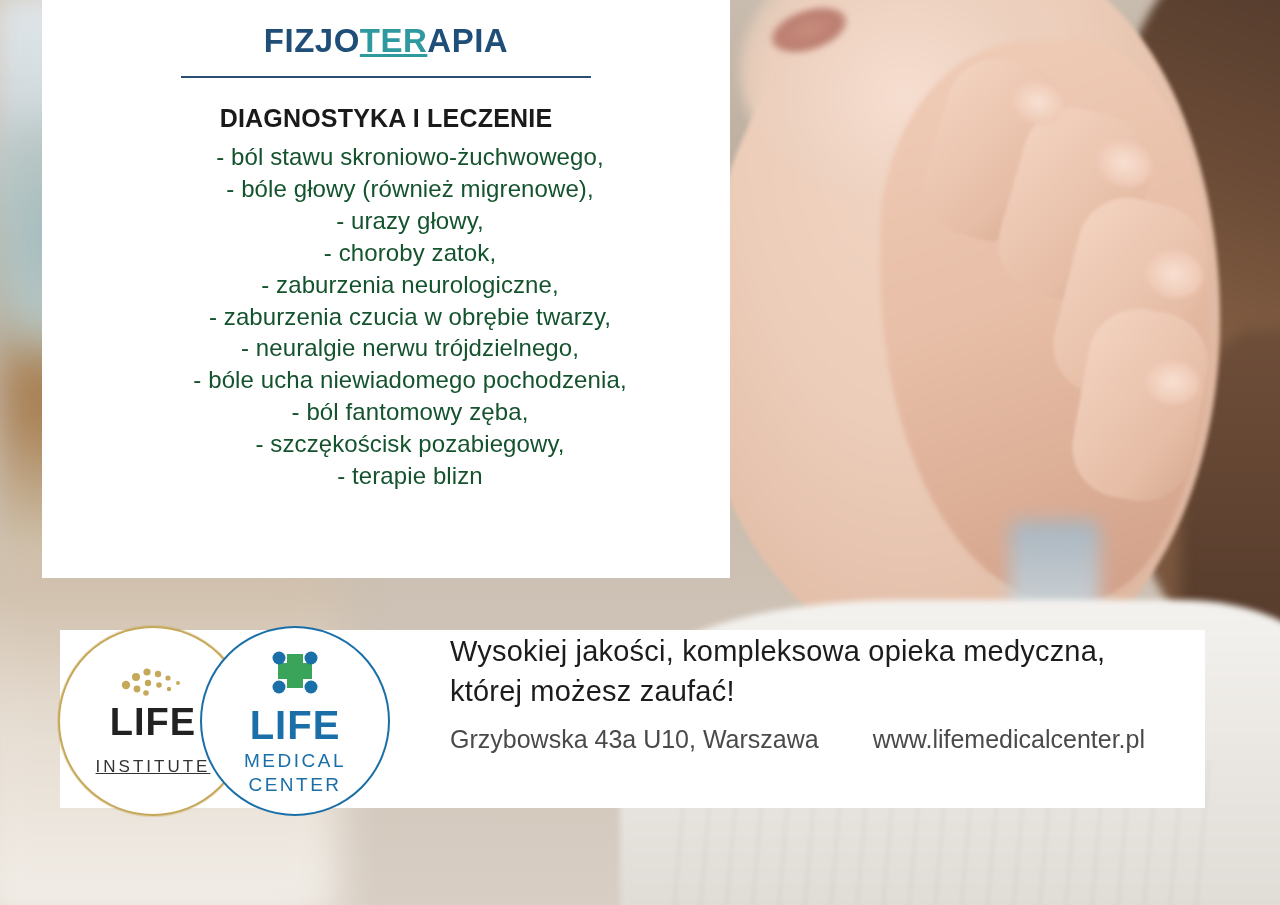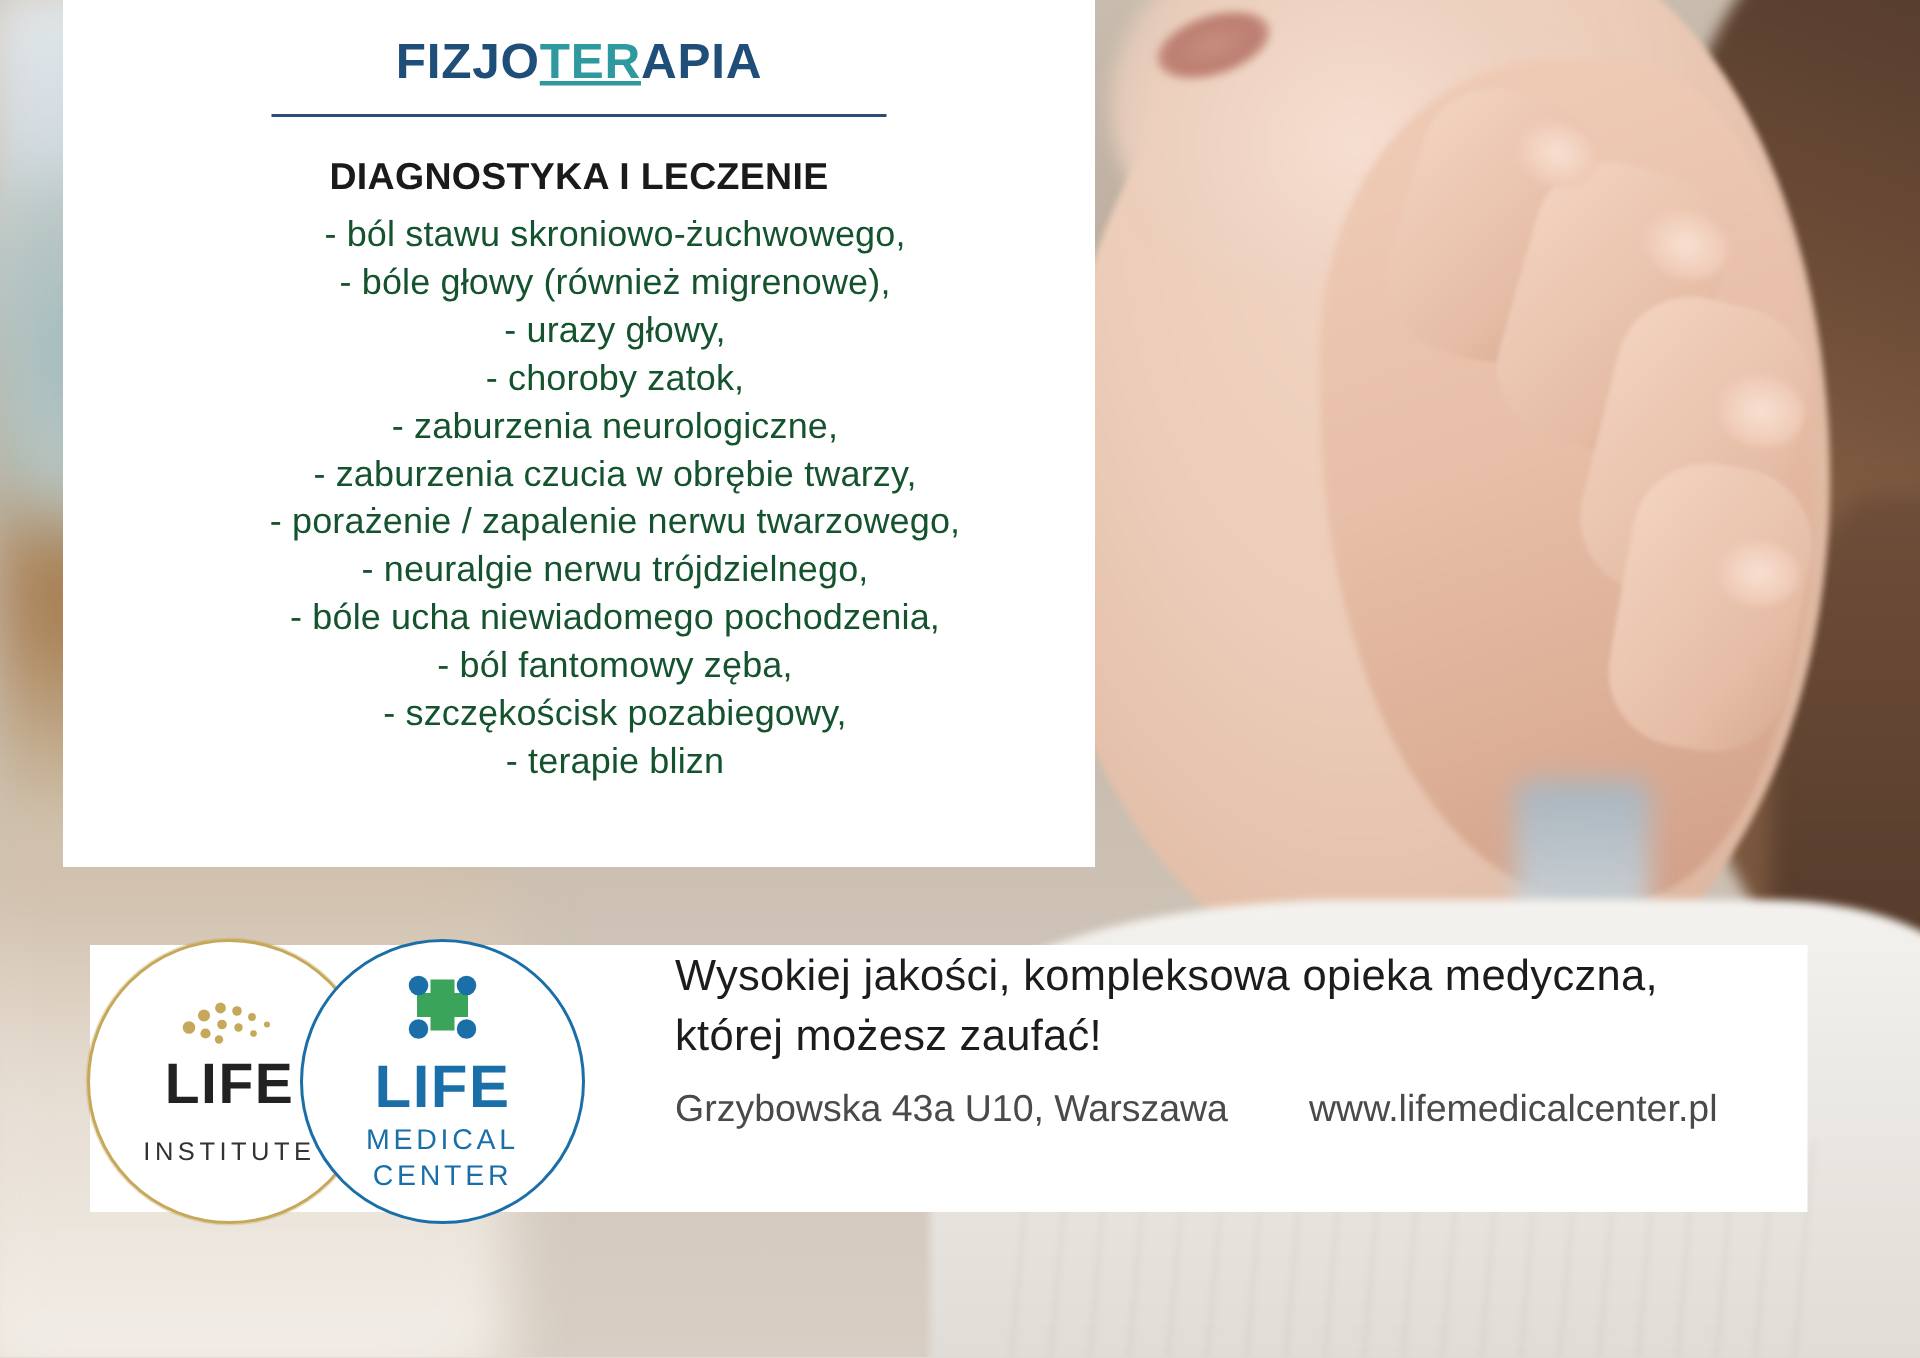--- a/index.html
+++ b/index.html
@@ -252,20 +252,21 @@
     font-weight: bold;
     letter-spacing: 1px;
     color: #222;
     line-height: 1;
   }
   .institute-word {
     font-size: 17px;
     letter-spacing: 3px;
     color: #333;
     margin-top: 16px;
+    text-decoration: underline;
   }
   .logo-right-inner {
     position: absolute;
     left: 0; top: 0;
     width: 100%; height: 100%;
     display: flex;
     flex-direction: column;
     align-items: center;
     justify-content: center;
   }
@@ -347,21 +348,20 @@
     </div>
     <div class="panel-rule"></div>
     <div class="panel-subtitle">DIAGNOSTYKA I LECZENIE</div>
     <ul class="panel-list">
       <li>- ból stawu skroniowo-żuchwowego,</li>
       <li>- bóle głowy (również migrenowe),</li>
       <li>-  urazy głowy,</li>
       <li>- choroby zatok,</li>
       <li>- zaburzenia neurologiczne,</li>
       <li>- zaburzenia czucia w obrębie twarzy,</li>
-      <li>- porażenie / zapalenie nerwu twarzowego,</li>
       <li>- neuralgie nerwu trójdzielnego,</li>
       <li>- bóle ucha niewiadomego pochodzenia,</li>
       <li>- ból fantomowy zęba,</li>
       <li>- szczękościsk pozabiegowy,</li>
       <li>- terapie blizn</li>
     </ul>
   </div>
 
   <div class="bottom-bar"></div>
 

